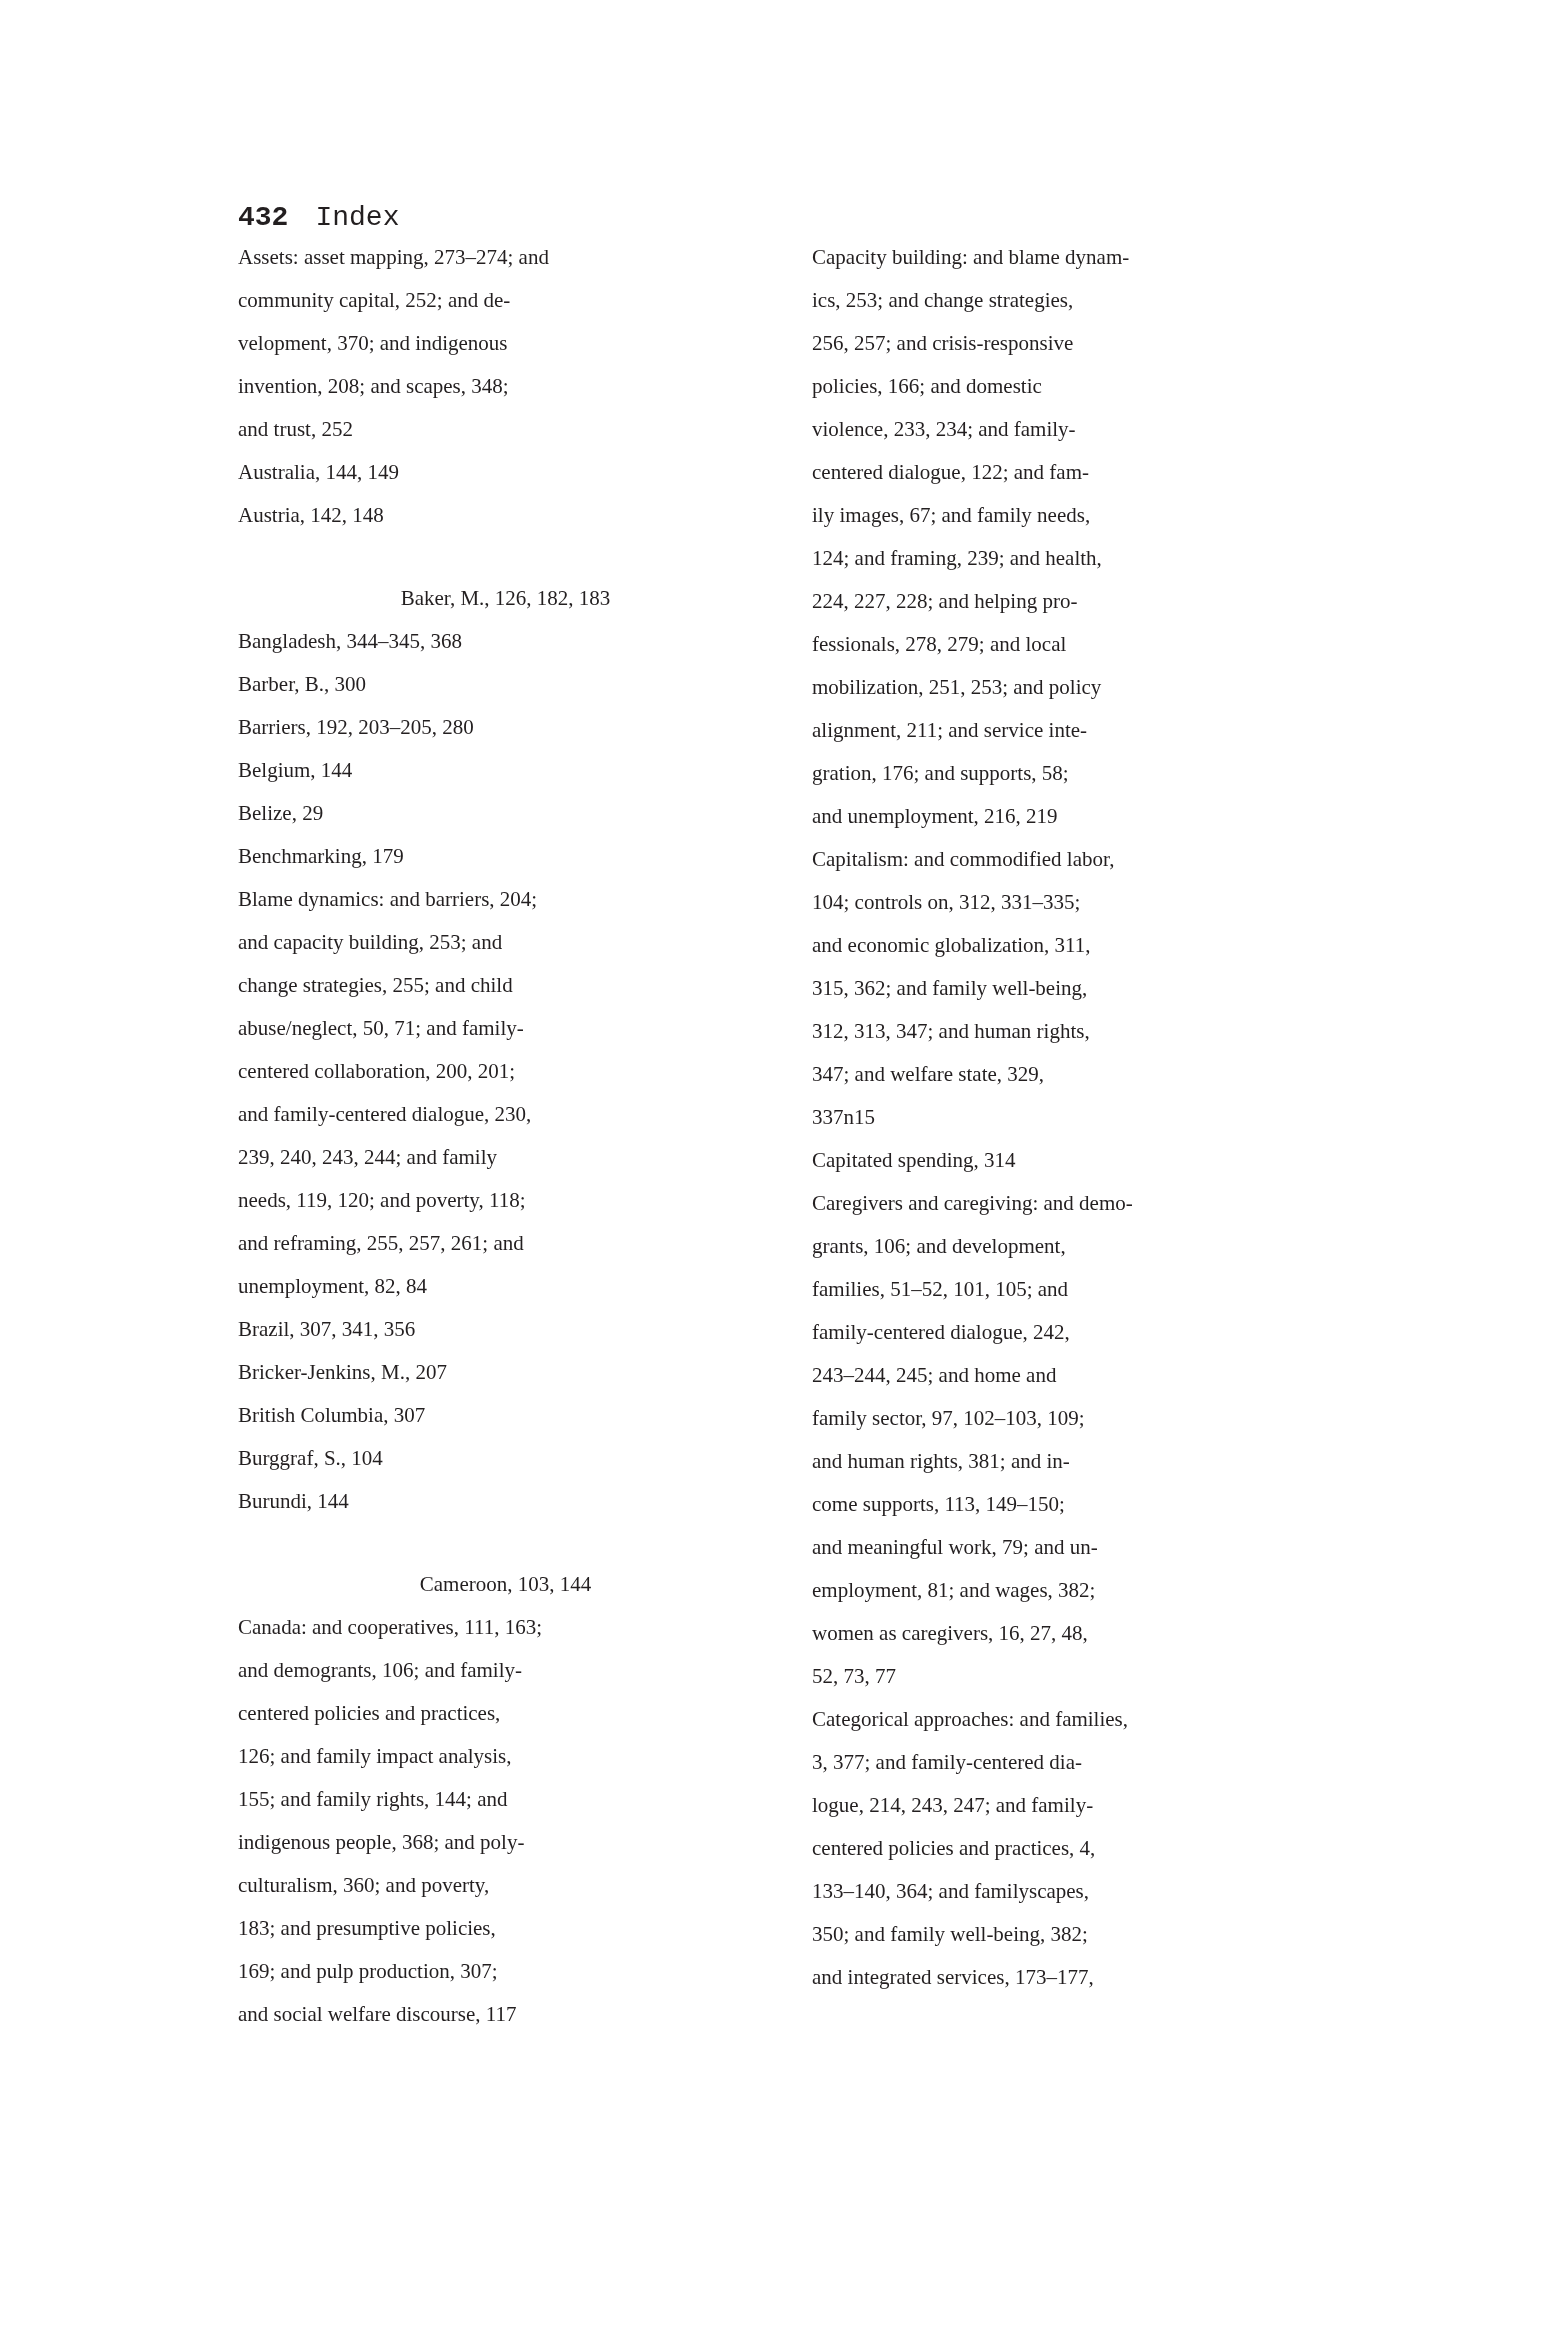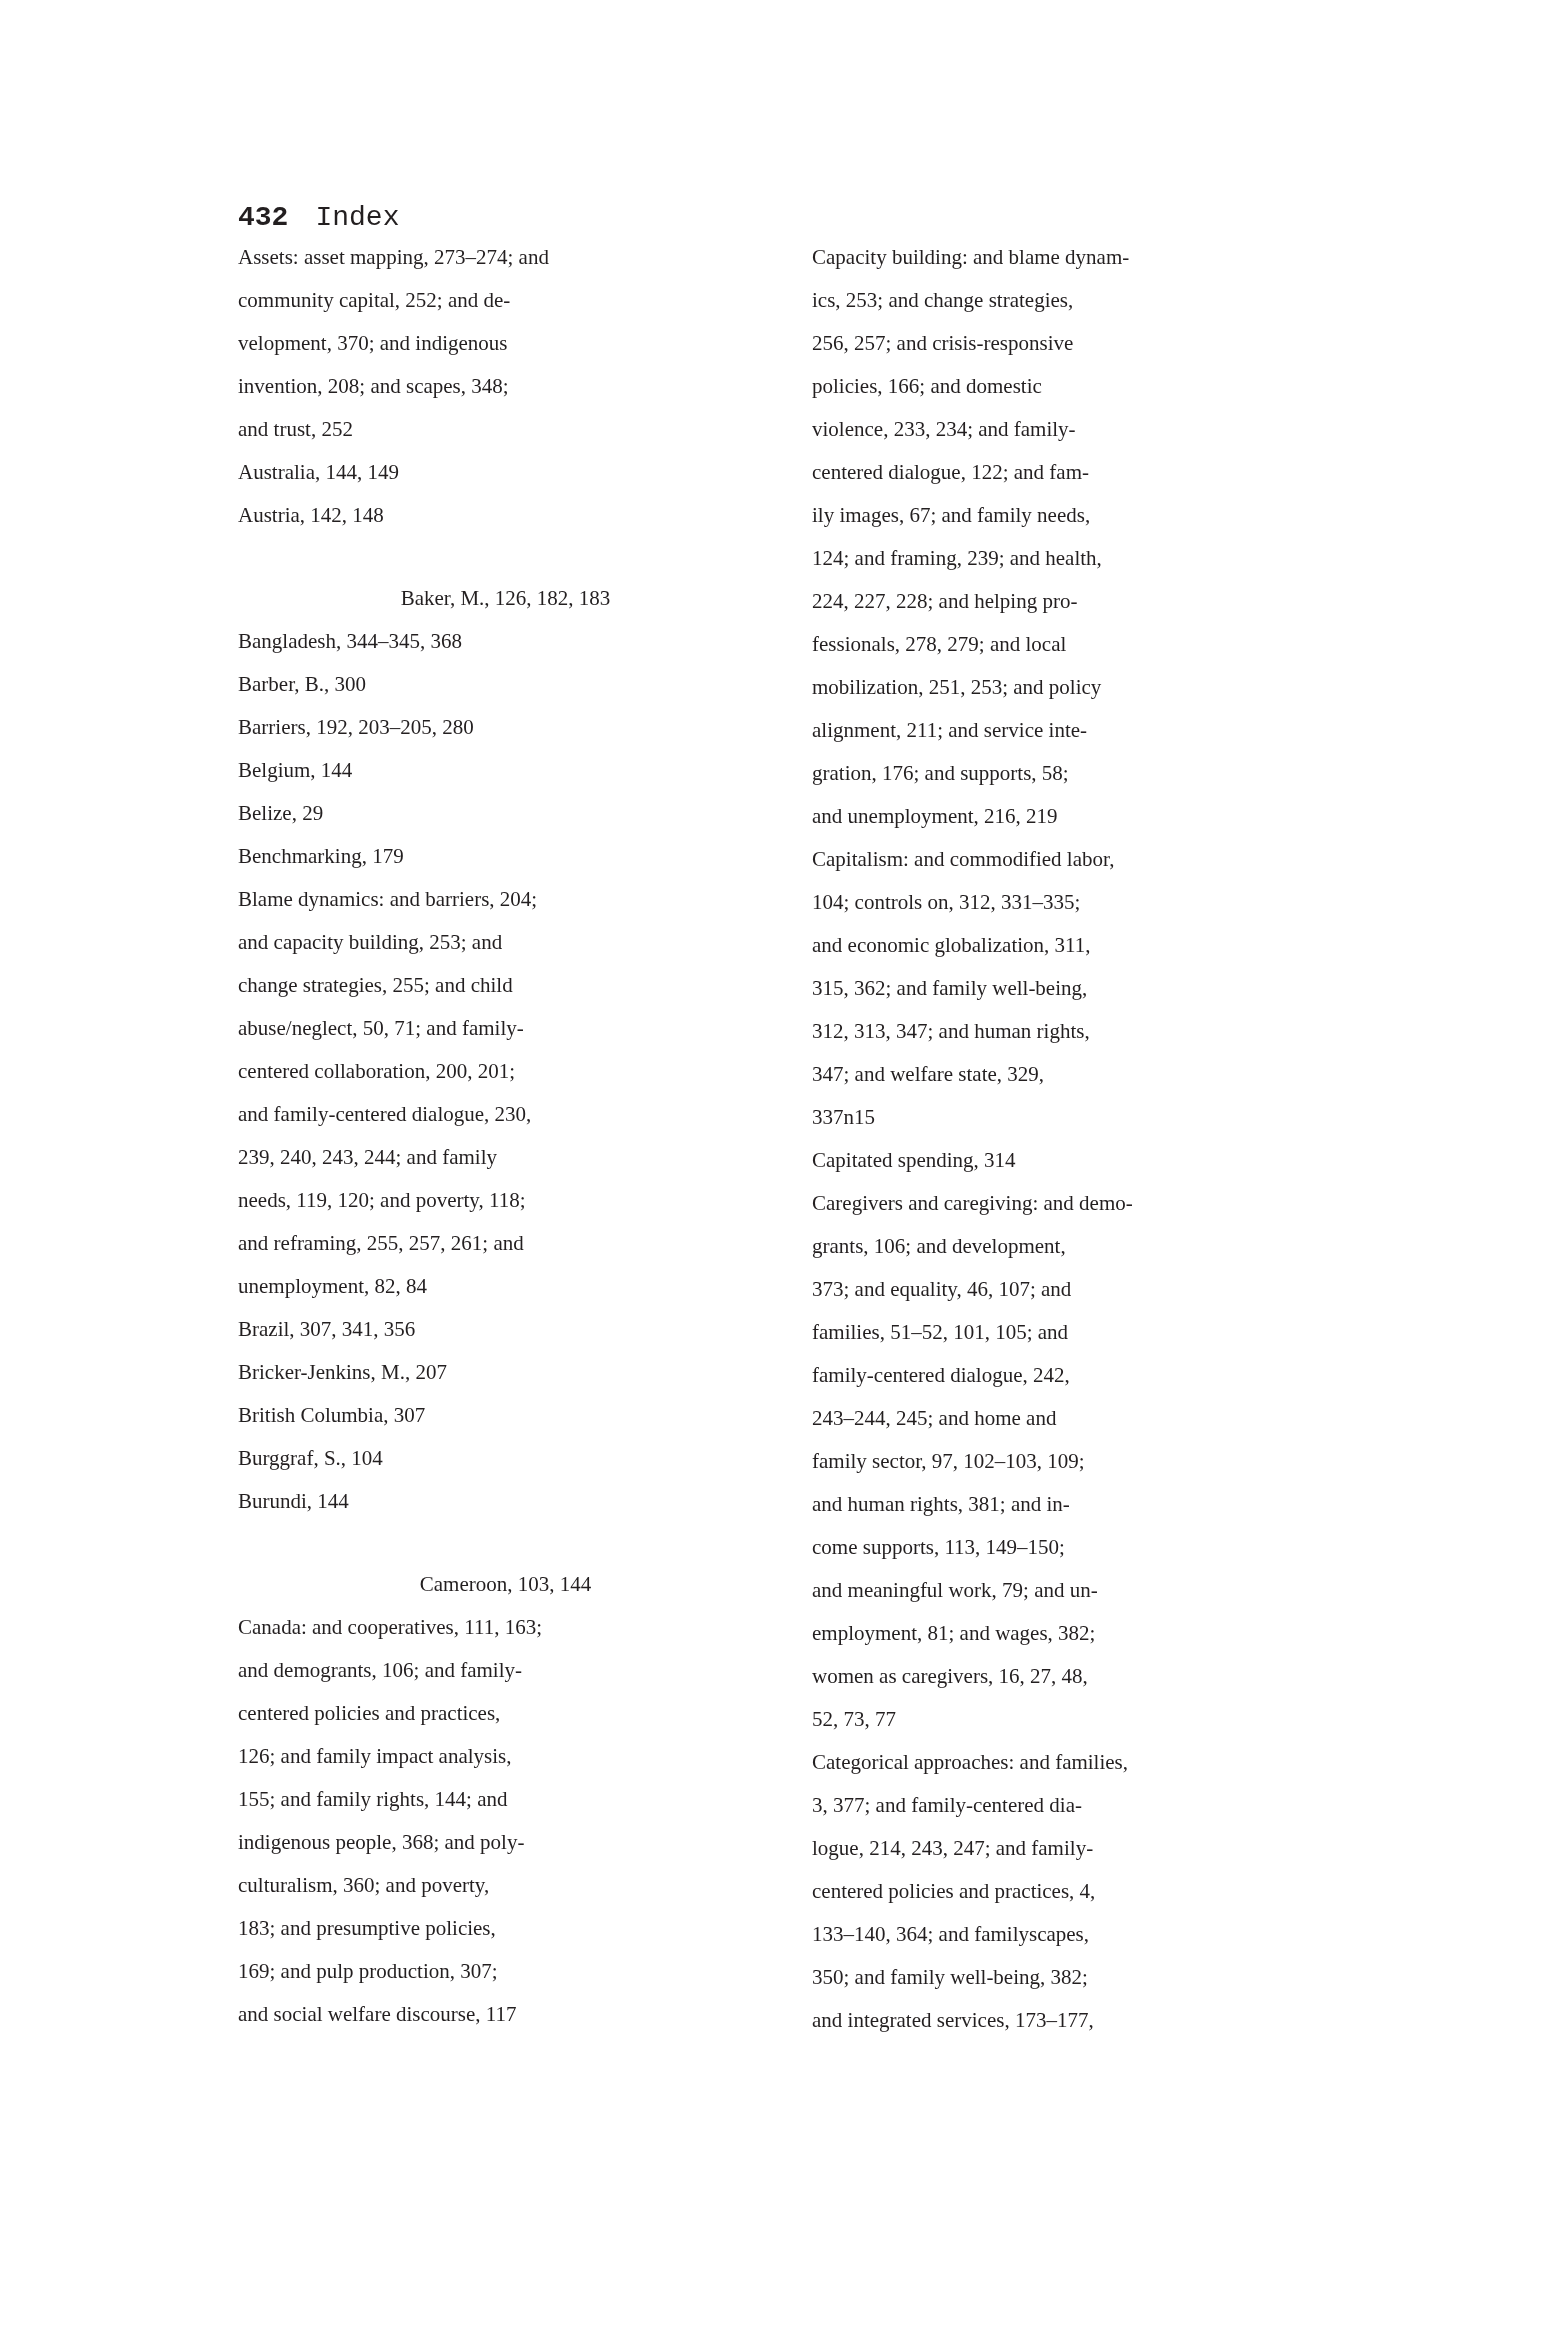--- a/index.html
+++ b/index.html
@@ -124,21 +124,20 @@
       <span class="line sub">312, 313, 347; and human rights,</span>
       <span class="line sub">347; and welfare state, 329,</span>
       <span class="line sub">337n15</span>
     </p>
     <p class="entry">
       <span class="line">Capitated spending, 314</span>
     </p>
     <p class="entry">
       <span class="line">Caregivers and caregiving: and demo-</span>
       <span class="line sub">grants, 106; and development,</span>
-      <span class="line sub">373; and equality, 46, 107; and</span>
       <span class="line sub">families, 51–52, 101, 105; and</span>
       <span class="line sub">family-centered dialogue, 242,</span>
       <span class="line sub">243–244, 245; and home and</span>
       <span class="line sub">family sector, 97, 102–103, 109;</span>
       <span class="line sub">and human rights, 381; and in-</span>
       <span class="line sub">come supports, 113, 149–150;</span>
       <span class="line sub">and meaningful work, 79; and un-</span>
       <span class="line sub">employment, 81; and wages, 382;</span>
       <span class="line sub">women as caregivers, 16, 27, 48,</span>
       <span class="line sub">52, 73, 77</span>

